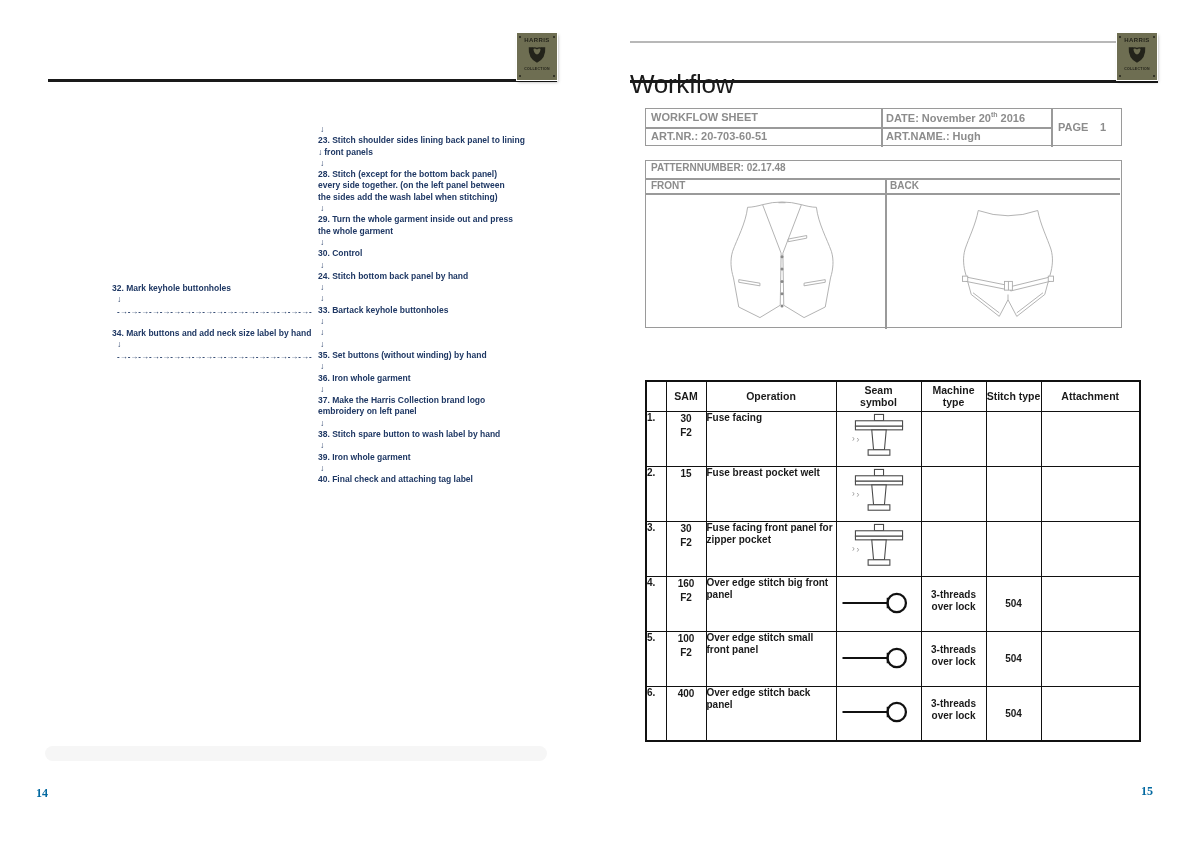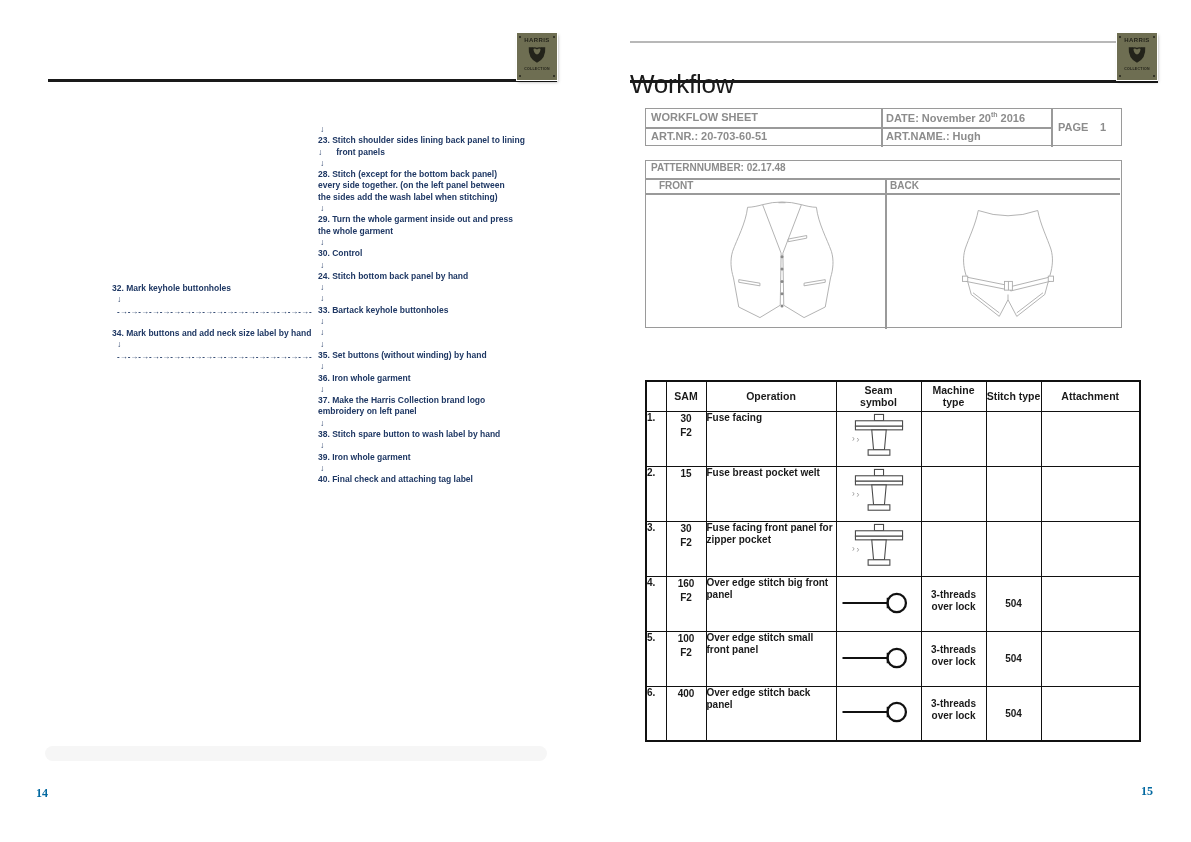--- a/index.html
+++ b/index.html
@@ -15,21 +15,21 @@
         align-items:center;justify-content:flex-start;padding-top:4px;box-sizing:border-box;}
   .logo-top{font-size:6px;font-weight:700;color:var(--logo-ink,#23231A);letter-spacing:.4px;line-height:6px;}
   .logo-bottom{font-size:3.5px;font-weight:700;color:var(--logo-ink,#23231A);letter-spacing:.3px;line-height:5px;}
   .logo svg{width:22px;height:21px;margin:2px 0 1px 0;}
   .logo .dot{position:absolute;width:2px;height:2px;background:var(--logo-ink,#23231A);border-radius:50%;}
   
   .flow-main{position:absolute;left:318px;top:124px;width:240px;font-size:8.5px;font-weight:700;
              color:var(--flow-navy,#1F3864);line-height:11.3px;white-space:nowrap;}
   .flow-line.arrow{padding-left:2px;}
   .flow-line .fa{display:inline-block;}
-  .flow-line .ft{margin-left:14px;}
+  .flow-line .ft{margin-left:2px;}
   .side-item{position:absolute;left:112px;width:215px;font-size:8.5px;font-weight:700;
              color:var(--flow-navy,#1F3864);line-height:11.3px;white-space:nowrap;}
   .side-arrow{padding-left:5px;}
   .dash-arrows{margin-left:5px;width:196px;overflow:hidden;font-size:8px;letter-spacing:0;}
   
   .shadow-bar{position:absolute;left:45px;top:746px;width:502px;height:15px;background:#f6f6f6;border-radius:8px;}
   .pagenum{position:absolute;font-family:"Liberation Serif",serif;font-weight:700;font-size:12px;color:#0369a1;}
   
   .gsheet{position:absolute;border:1.5px solid var(--sheet-border,#9a9a9a);box-sizing:border-box;
           color:var(--sheet-gray,#8C8C8C);font-weight:700;font-size:11px;}
@@ -158,21 +158,21 @@
     <div class="cellText" style="left:240px;top:21px;">ART.NAME.: Hugh</div>
     <div class="cellText" style="left:412px;top:12px;">PAGE</div>
     <div class="cellText" style="left:454px;top:12px;">1</div>
   </div>
 
   <div class="gsheet" style="left:645px;top:160px;width:477px;height:168px;">
     <div class="hline" style="left:0;top:17px;width:474px;"></div>
     <div class="hline" style="left:0;top:32px;width:474px;"></div>
     <div class="vline" style="left:239px;top:17px;height:151px;"></div>
     <div class="cellText pattern-num" style="left:5px;top:1px;">PATTERNNUMBER: 02.17.48</div>
-    <div class="cellText pattern-label" style="left:13px;top:19px;">FRONT</div>
+    <div class="cellText pattern-label" style="left:5px;top:19px;">FRONT</div>
     <div class="cellText pattern-label" style="left:244px;top:19px;">BACK</div>
 
     <svg class="vest" style="left:61px;top:36px;" width="150" height="130" viewBox="0 0 170 140">
       <path d="M46,8 C44,26 34,44 29,58 C26,68 27,78 30,88 L36,121 L60,133 L83,119 L84,60 L63,5 C58,6.5 51,8 46,8 Z"></path>
       <path d="M124,8 C126,26 136,44 141,58 C144,68 143,78 140,88 L134,121 L110,133 L87,119 L86,60 L107,5 C112,6.5 119,8 124,8 Z"></path>
       <path class="nofill" d="M63,5 Q85,-1 107,5"></path>
       <path class="nofill" d="M81,2.8 L89,2.8"></path>
       <path d="M92,44 L113,40 L113,43 L92,47 Z"></path>
       <path d="M36,90 L60,94 L60,97 L36,93 Z"></path>
       <path d="M110,94 L134,90 L134,93 L110,97 Z"></path>

